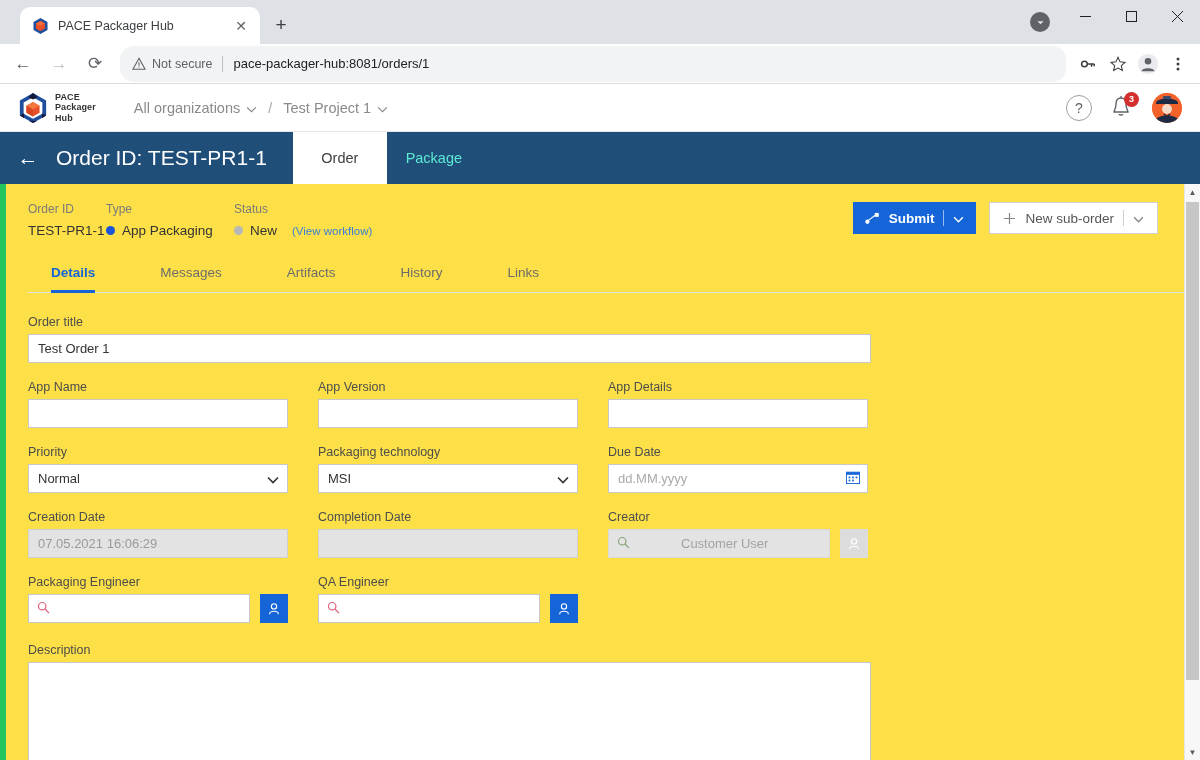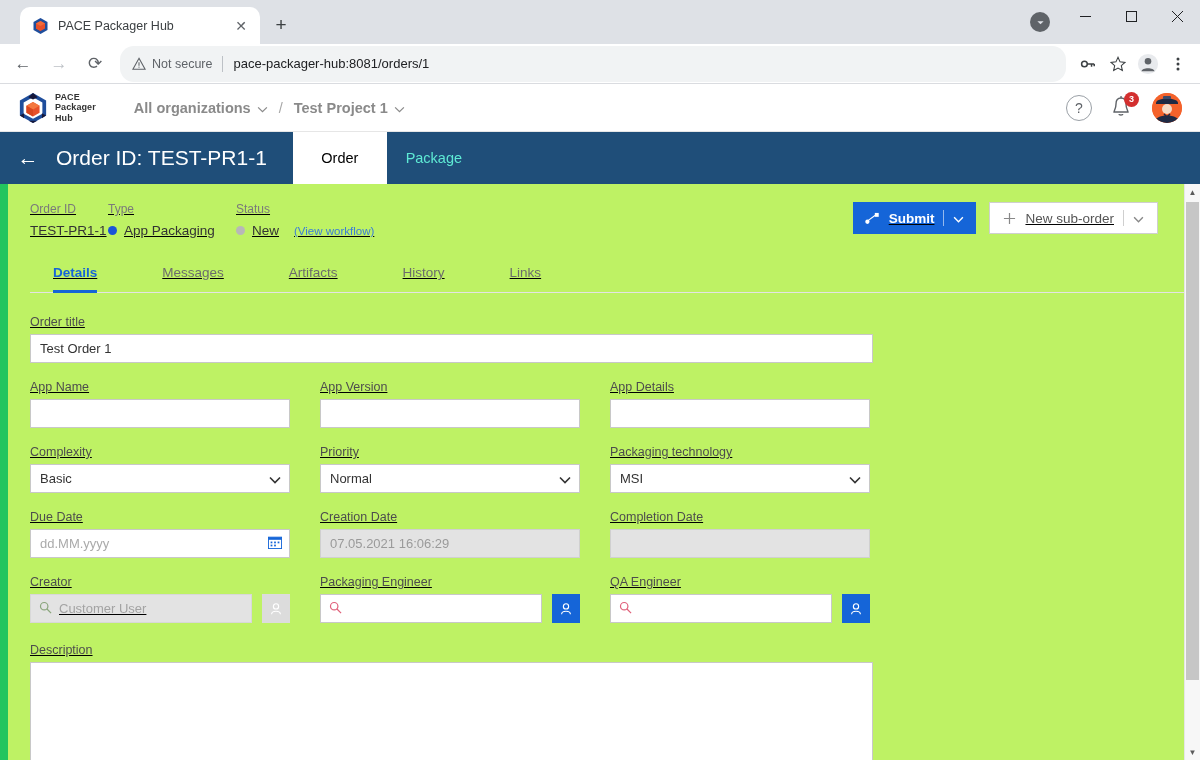--- a/index.html
+++ b/index.html
@@ -83,21 +83,21 @@
     height: 48px; background: #fff; border-bottom: 1px solid #e6e6e6;
     display: flex; align-items: center; padding: 0 18px;
   }
   .logo { display: flex; align-items: center; }
   .logomark { width: 30px; height: 32px; margin-right: 7px; }
   .logotext {
     font-size: 9px; font-weight: bold; color: #333; line-height: 10.5px;
     letter-spacing: .1px;
   }
   .breadcrumbs { display: flex; align-items: center; margin-left: 38px; font-size: 14.5px; color: #8a8a8a; }
-  .crumb { display: flex; cursor: pointer; font-weight: bold; }
+  .crumb { display: flex; cursor: pointer; }
   .crumb .cname { margin-right: 6px; }
   .crumbsep { margin: 0 11px; color: #a8a8a8; }
   .hdr-right { margin-left: auto; display: flex; align-items: center; gap: 18px; }
   .helpbtn {
     width: 26px; height: 26px; border: 1px solid #9aa0a6; border-radius: 50%;
     display: flex; align-items: center; justify-content: center;
     font-size: 14px; color: #5f6368;
   }
   .bellwrap { position: relative; width: 24px; height: 26px; }
   .badge {
@@ -119,25 +119,25 @@
     color: #fff; font-size: 21px;
   }
   .ordertitle {
     display: flex; align-items: center; color: #fff;
     font-size: 21px; padding-right: 26px;
   }
   .otab {
     width: 94px; display: flex; align-items: center; justify-content: center;
     font-size: 14.5px; color: #5eead4;
   }
-  .otab.active { background: #fff; color: #000000; }
+  .otab.active { background: #fff; color: #404040; }
 
   .content {
     position: absolute; left: 0; top: 100px; right: 16px; bottom: 0;
-    background: #bef264; border-left: 8px solid #22c55e; overflow: hidden; text-decoration: underline;
+    background: #fde047; border-left: 6px solid #22c55e; overflow: hidden;
   }
   .inner { padding: 18px 0 0 22px; position: relative; }
 
   .metarow { display: flex; align-items: flex-start; }
   .metacol { margin-right: 0; }
   .metalbl { font-size: 12px; color: #7a7a7a; margin-bottom: 7px; }
   .metaval { font-size: 13.5px; color: #333; display: flex; align-items: center; }
   .dot { width: 9px; height: 9px; border-radius: 50%; margin-right: 7px; flex: 0 0 9px; }
   .workflowlink { font-size: 11.5px; color: #3b7dd8; align-self: flex-end; margin-bottom: 1px; }
 
@@ -185,21 +185,21 @@
   .fullrow { width: 843px; margin-bottom: 17px; }
 
   .datewrap { position: relative; }
   .datewrap .calicon { position: absolute; right: 8px; top: 50%; transform: translateY(-50%); }
 
   .userfield { display: flex; align-items: stretch; }
   .userfield .ui-in {
     flex: 1; height: 29px; border: 1px solid #c8c8c8; background: #fff;
     display: flex; align-items: center; padding: 0 8px; position: relative;
   }
-  .userfield .ui-in.dis { background: #e3e3e3; border-color: #d8d8d8; }
+  .userfield .ui-in.dis { background: #e3e3e3; border-color: #d8d8d8; gap: 44px; }
   .userfield .ui-txt { font-size: 13px; color: #a3a3a3; margin-left: 7px; }
   .userbtn {
     width: 28px; height: 29px; background: #1565d8; margin-left: 10px;
     display: flex; align-items: center; justify-content: center;
   }
   .userbtn.dis { background: #dcdcdc; }
 
   .ftextarea {
     width: 843px; height: 120px; border: 1px solid #c8c8c8; background: #fff;
     font-size: 13px; padding: 8px; font-family: inherit; resize: none; outline: none;
@@ -470,33 +470,20 @@
             <div class="fgroup">
               <div class="flabel">App Version</div>
               <input class="finput" value="" style="">
             </div>
             <div class="fgroup">
               <div class="flabel">App Details</div>
               <input class="finput" value="" style="">
             </div>
 
             <div class="fgroup">
-              <div class="flabel">Complexity</div>
-              <div class="selwrap">
-                <select class="fselect">
-                  <option>Basic</option>
-                </select>
-                <span class="chev">
-                  <svg width="12" height="8" viewBox="0 0 12 8">
-                      <path d="M1 1.5 L6 6.5 L11 1.5" fill="none" stroke="#333" stroke-width="1.6"></path>
-                    </svg>
-                </span>
-              </div>
-            </div>
-            <div class="fgroup">
               <div class="flabel">Priority</div>
               <div class="selwrap">
                 <select class="fselect">
                   <option>Normal</option>
                 </select>
                 <span class="chev">
                   <svg width="12" height="8" viewBox="0 0 12 8">
                       <path d="M1 1.5 L6 6.5 L11 1.5" fill="none" stroke="#333" stroke-width="1.6"></path>
                     </svg>
                 </span>

